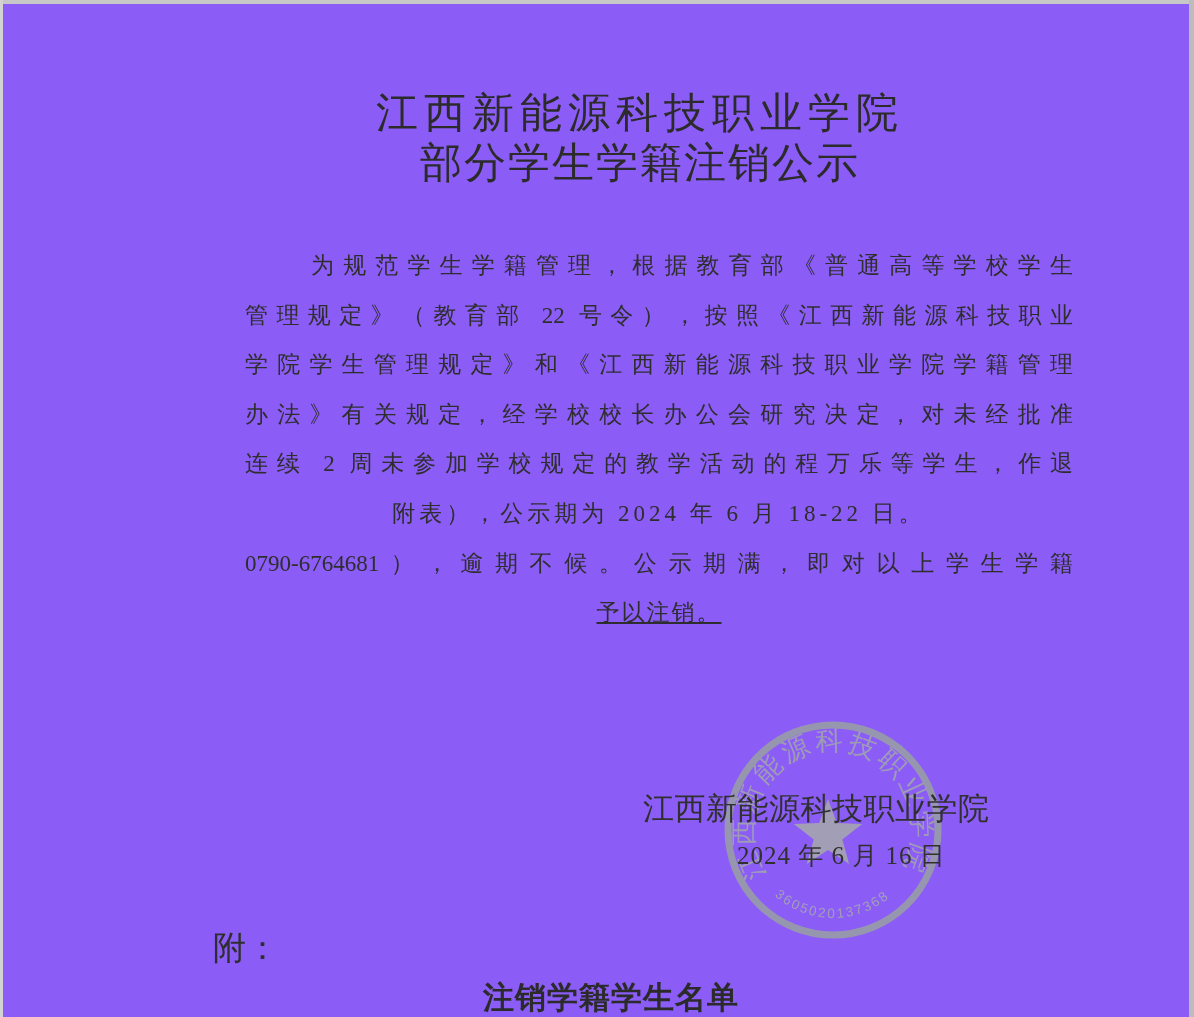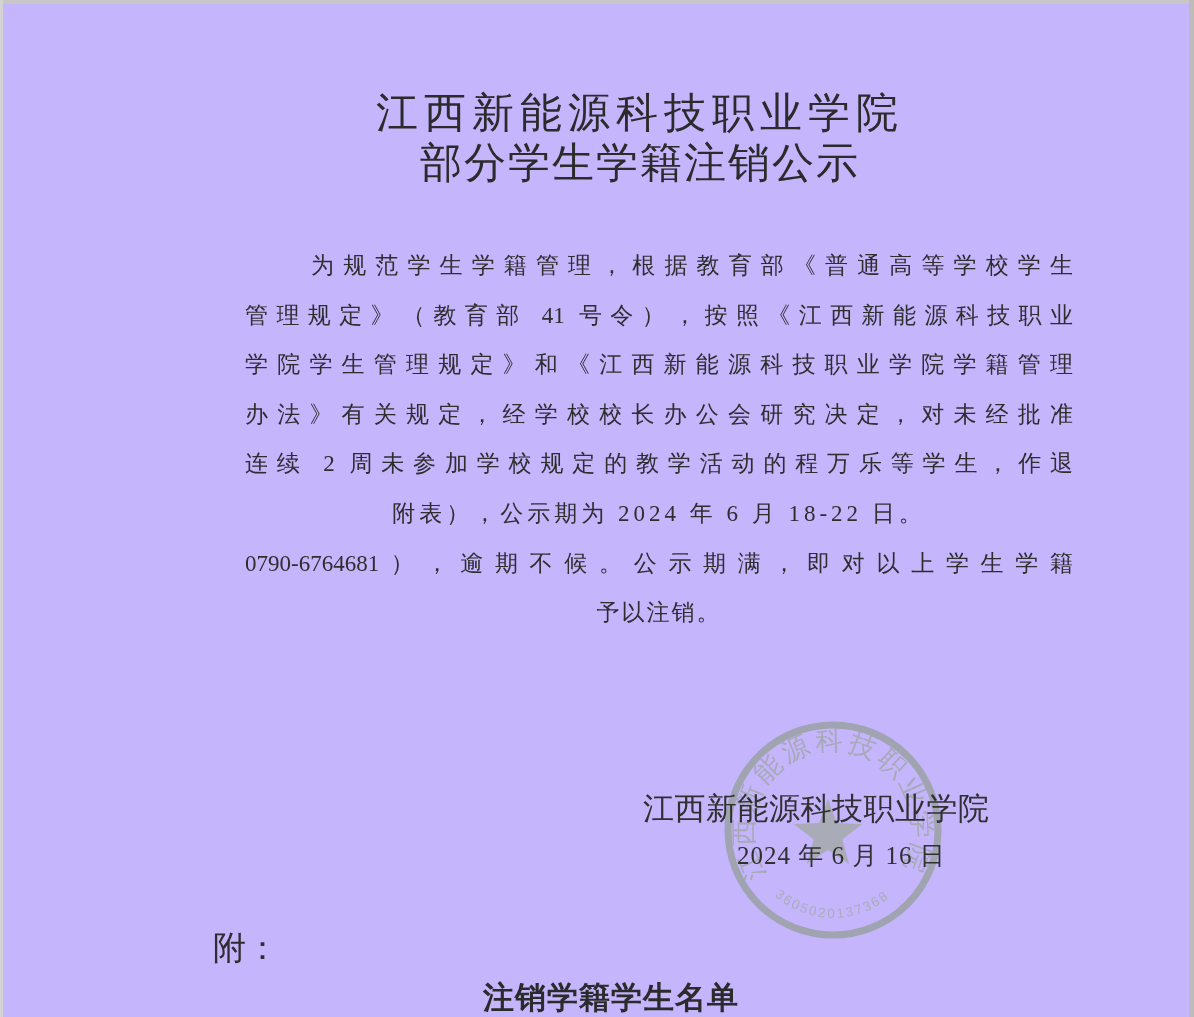--- a/index.html
+++ b/index.html
@@ -1,19 +1,19 @@
 <!DOCTYPE html>
 <html><head>
 <meta charset="utf-8">
 <style>
   html,body{margin:0;padding:0;background:#ffffff;}
   .page{
     position:relative;
     width:1194px;height:1017px;
-    background:#c4b5fd;
+    background:#8b5cf6;
     overflow:hidden;
     font-family:"Liberation Serif","DejaVu Serif",serif;
     color:#2e2e2e;
   }
   
   .edge-top{position:absolute;left:0;top:0;width:1194px;height:4px;background:#c7c7c7;}
   .edge-left{position:absolute;left:0;top:0;width:3px;height:1017px;background:#d3d3d3;}
   .edge-right{position:absolute;left:1189px;top:0;width:5px;height:1017px;background:#bcbcbc;}
 
   .title-block{
@@ -24,21 +24,21 @@
   .title-line2{font-size:42px;line-height:50px;letter-spacing:2px;font-weight:500;}
 
   .body-block{
     position:absolute;left:214px;top:241px;width:828px;
     font-size:23px;color:#2e2e2e;margin-left:31px;
   }
   .line{height:49.6px;line-height:49.6px;white-space:nowrap;text-align:center;}
   .line.j{white-space:normal;text-align:justify;text-align-last:justify;}
   .line.indent{text-indent:66px;}
   .line.ls4{letter-spacing:4px;}
-  .line.ls2{letter-spacing:2px;}
+  .line.ls2{letter-spacing:2px;text-decoration:underline;}
 
   .sig-org{
     position:absolute;left:643px;top:792px;
     font-size:31px;line-height:34px;letter-spacing:0.5px;color:#303030;
     z-index:2;white-space:nowrap;
   }
   .sig-date{
     position:absolute;left:737px;top:839px;
     font-size:25px;line-height:34px;letter-spacing:1px;color:#303030;
     z-index:2;white-space:nowrap;
@@ -67,21 +67,21 @@
   <div class="edge-left"></div>
   <div class="edge-right"></div>
 
   <div class="title-block">
     <div class="title-line1">江西新能源科技职业学院</div>
     <div class="title-line2">部分学生学籍注销公示</div>
   </div>
 
   <div class="body-block">
     <div class="line j indent">为规范学生学籍管理，根据教育部《普通高等学校学生</div>
-    <div class="line j">管理规定》（教育部 41 号令），按照《江西新能源科技职业</div>
+    <div class="line j">管理规定》（教育部 22 号令），按照《江西新能源科技职业</div>
     <div class="line j">学院学生管理规定》和《江西新能源科技职业学院学籍管理</div>
     <div class="line j">办法》有关规定，经学校校长办公会研究决定，对未经批准</div>
     <div class="line j">连续 2 周未参加学校规定的教学活动的程万乐等学生，作退</div>
     <div class="line ls4">附表），公示期为 2024 年 6 月 18-22 日。</div>
     <div class="line j">0790-6764681），逾期不候。公示期满，即对以上学生学籍</div>
     <div class="line ls2">予以注销。</div>
   </div>
 
   <svg class="seal" viewBox="0 0 240 240" xmlns="http://www.w3.org/2000/svg">
     <defs>

